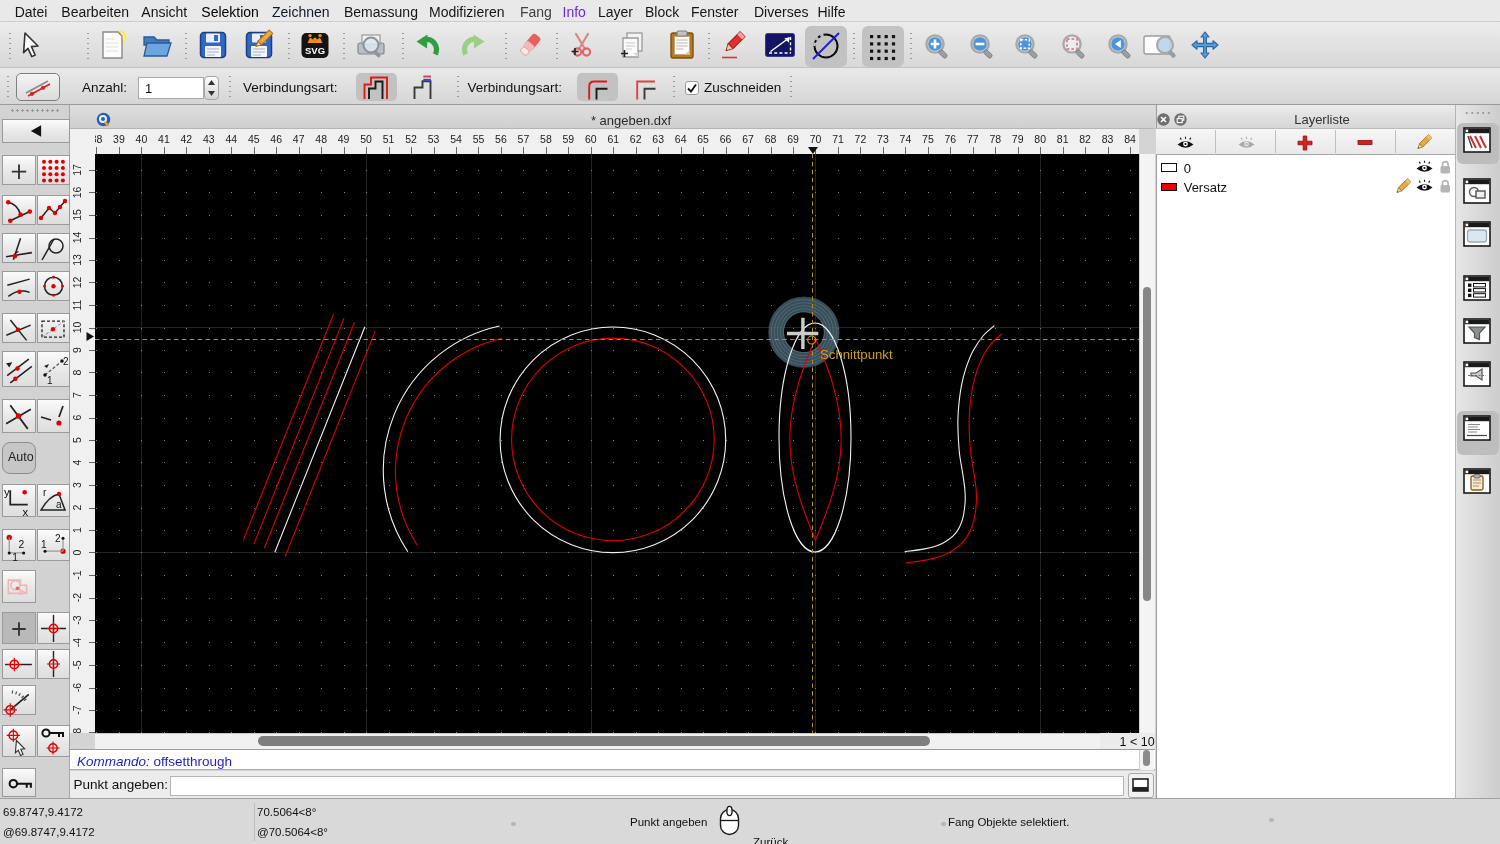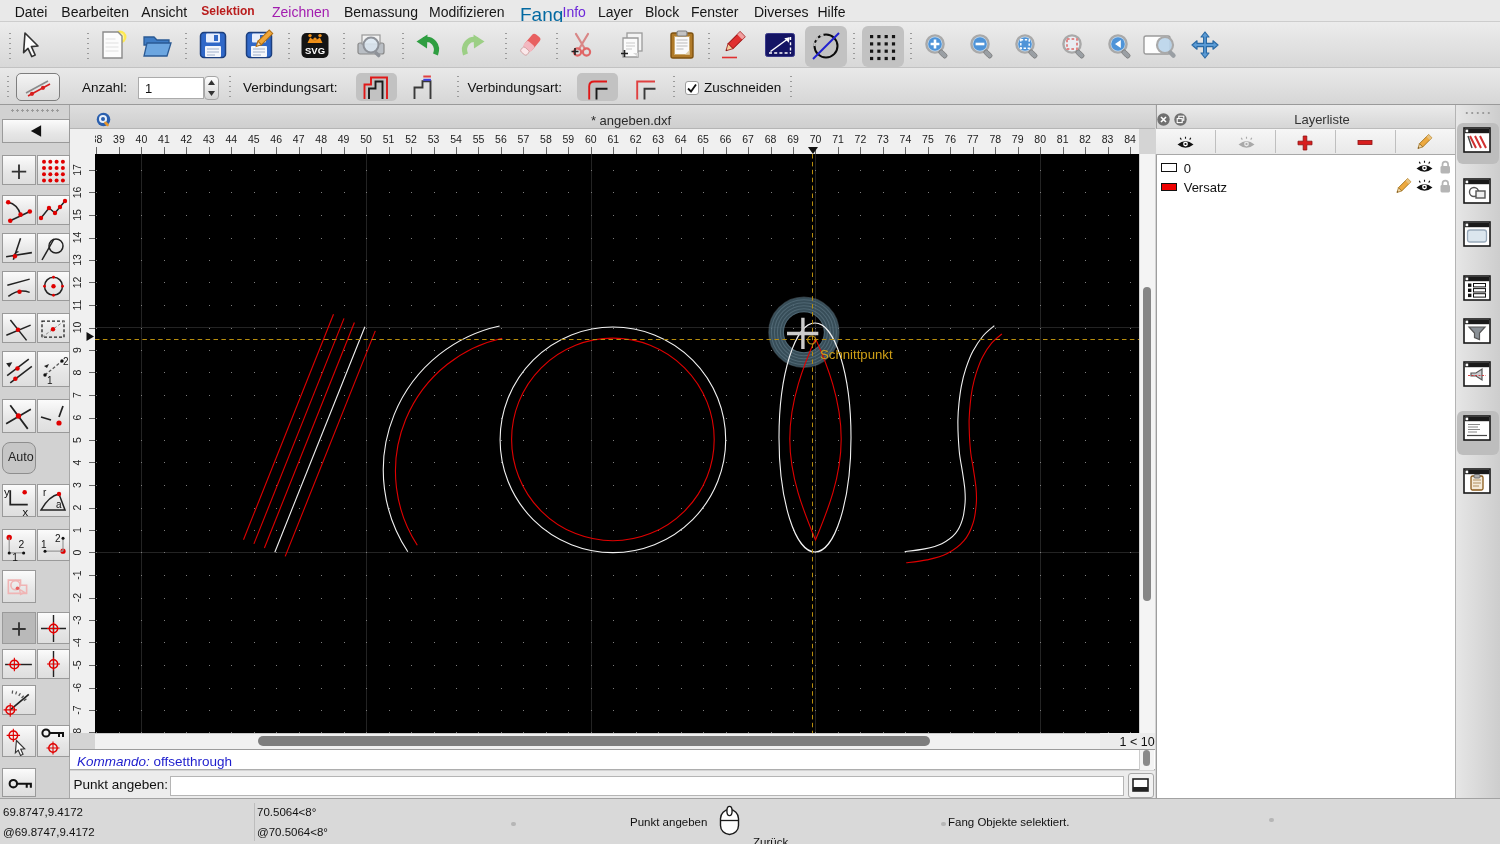--- a/index.html
+++ b/index.html
@@ -4,25 +4,25 @@
 html,body{width:1500px;height:844px;overflow:hidden;}
 body{font-family:"Liberation Sans",sans-serif;position:relative;background:#d4d4d4;}
 .abs{position:absolute;}
 svg{display:block;overflow:visible;}
 </style></head><body>
 
 <div class="abs" style="left:0px;top:0px;width:1500px;height:22px;background:#e9e9e9;border-bottom:1px solid #cdcdcd;"></div>
 <div class="abs" style="left:14.7px;top:4.5px;font-size:14px;color:#151515;white-space:nowrap;line-height:1;">Datei</div>
 <div class="abs" style="left:61.3px;top:4.5px;font-size:14px;color:#151515;white-space:nowrap;line-height:1;">Bearbeiten</div>
 <div class="abs" style="left:141.3px;top:4.5px;font-size:14px;color:#151515;white-space:nowrap;line-height:1;">Ansicht</div>
-<div class="abs" style="left:201.3px;top:4.5px;font-size:12px;color:#b91c1c;white-space:nowrap;line-height:1;font-weight:bold;">Selektion</div>
-<div class="abs" style="left:272px;top:4.5px;font-size:14px;color:#a21caf;white-space:nowrap;line-height:1;">Zeichnen</div>
+<div class="abs" style="left:201.3px;top:4.5px;font-size:14px;color:#000000;white-space:nowrap;line-height:1;">Selektion</div>
+<div class="abs" style="left:272px;top:4.5px;font-size:14px;color:#0f172a;white-space:nowrap;line-height:1;">Zeichnen</div>
 <div class="abs" style="left:344px;top:4.5px;font-size:14px;color:#151515;white-space:nowrap;line-height:1;">Bemassung</div>
 <div class="abs" style="left:429px;top:4.5px;font-size:14px;color:#151515;white-space:nowrap;line-height:1;">Modifizieren</div>
-<div class="abs" style="left:520px;top:4.5px;font-size:19px;color:#0369a1;white-space:nowrap;line-height:1;">Fang</div>
+<div class="abs" style="left:520px;top:4.5px;font-size:14px;color:#404040;white-space:nowrap;line-height:1;">Fang</div>
 <div class="abs" style="left:562.5px;top:4.5px;font-size:14px;color:#6d28d9;white-space:nowrap;line-height:1;">Info</div>
 <div class="abs" style="left:598px;top:4.5px;font-size:14px;color:#151515;white-space:nowrap;line-height:1;">Layer</div>
 <div class="abs" style="left:645px;top:4.5px;font-size:14px;color:#151515;white-space:nowrap;line-height:1;">Block</div>
 <div class="abs" style="left:691px;top:4.5px;font-size:14px;color:#151515;white-space:nowrap;line-height:1;">Fenster</div>
 <div class="abs" style="left:754px;top:4.5px;font-size:14px;color:#151515;white-space:nowrap;line-height:1;">Diverses</div>
 <div class="abs" style="left:817.5px;top:4.5px;font-size:14px;color:#151515;white-space:nowrap;line-height:1;">Hilfe</div>
 <div class="abs" style="left:0px;top:22px;width:1500px;height:46px;background:linear-gradient(#ececec,#d8d8d8);border-bottom:1px solid #c2c2c2;"></div>
 <div class="abs" style="left:805px;top:26px;width:42px;height:41px;background:#c2c2c2;border-radius:6px;"></div>
 <div class="abs" style="left:861.5px;top:26px;width:42px;height:41px;background:#c2c2c2;border-radius:6px;"></div>
 <div class="abs" style="left:9px;top:31px;width:2px;height:30px;background-image:radial-gradient(circle,#9a9a9a 1px,transparent 1.1px);background-size:2px 5px;"></div>

